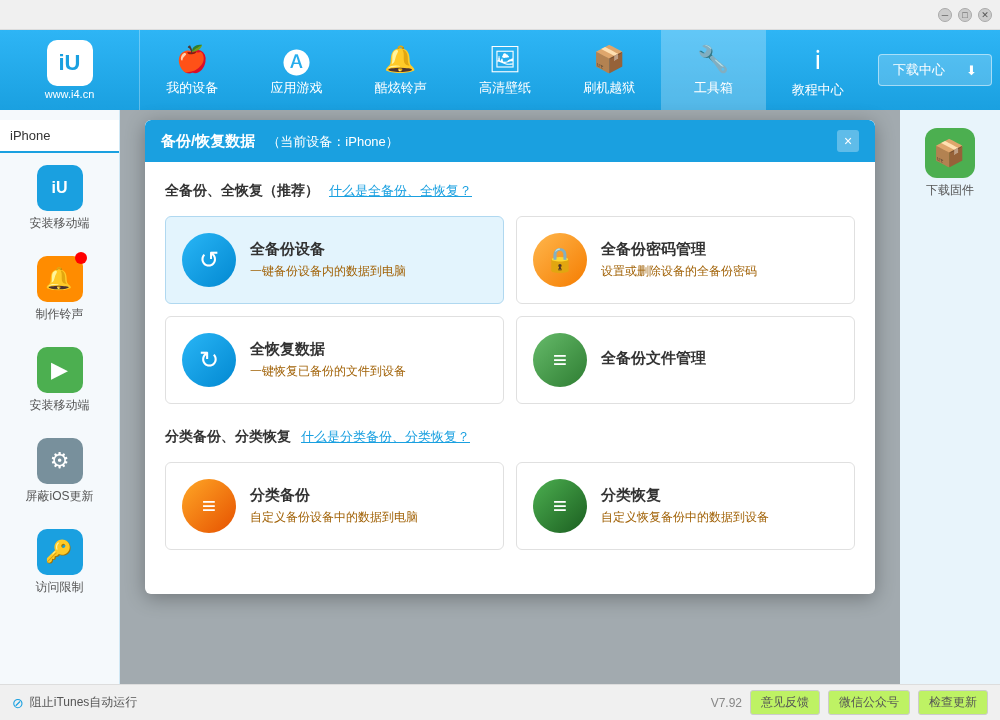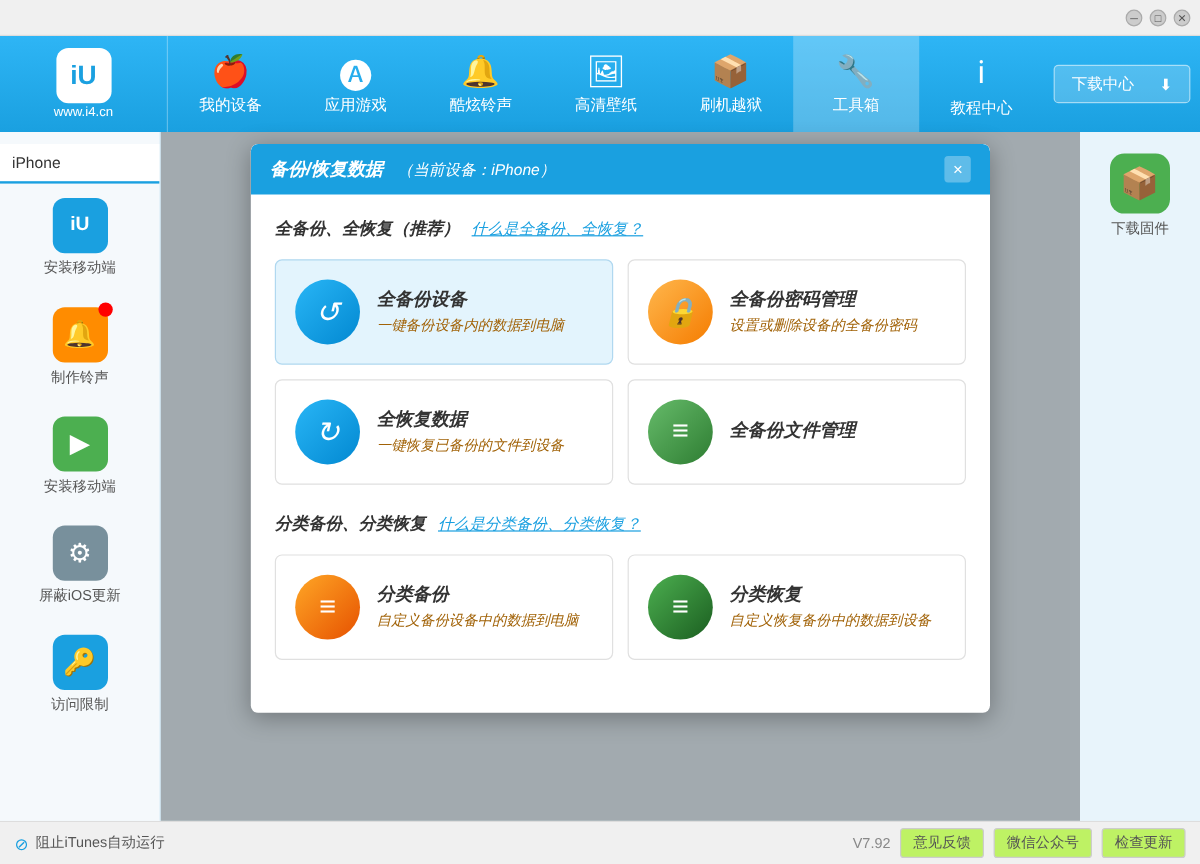--- a/index.html
+++ b/index.html
@@ -95,21 +95,21 @@
     
     .main-area {
       display: flex;
       height: calc(720px - 30px - 80px - 36px);
       background: #e8f4fb;
       position: relative;
     }
 
     
     .sidebar {
-      width: 134px;
+      width: 120px;
       background: #f5f9fc;
       border-right: 1px solid #d0e8f5;
       display: flex;
       flex-direction: column;
       align-items: center;
       padding-top: 10px;
       overflow-y: auto;
     }
     .sidebar-device-tab {
       width: 100%;
@@ -191,25 +191,24 @@
       background: rgba(0,0,0,0.3);
       display: flex;
       align-items: flex-start;
       justify-content: center;
       padding-top: 10px;
       z-index: 100;
     }
     .modal {
       background: #fff;
       border-radius: 6px;
-      width: 616px;
+      width: 730px;
       max-height: 530px;
       overflow-y: auto;
       box-shadow: 0 4px 20px rgba(0,0,0,0.3);
-      font-style: italic;
     }
     .modal-header {
       background: #1aa0e0;
       color: #fff;
       padding: 10px 16px;
       display: flex;
       align-items: center;
       justify-content: space-between;
       border-radius: 6px 6px 0 0;
     }

